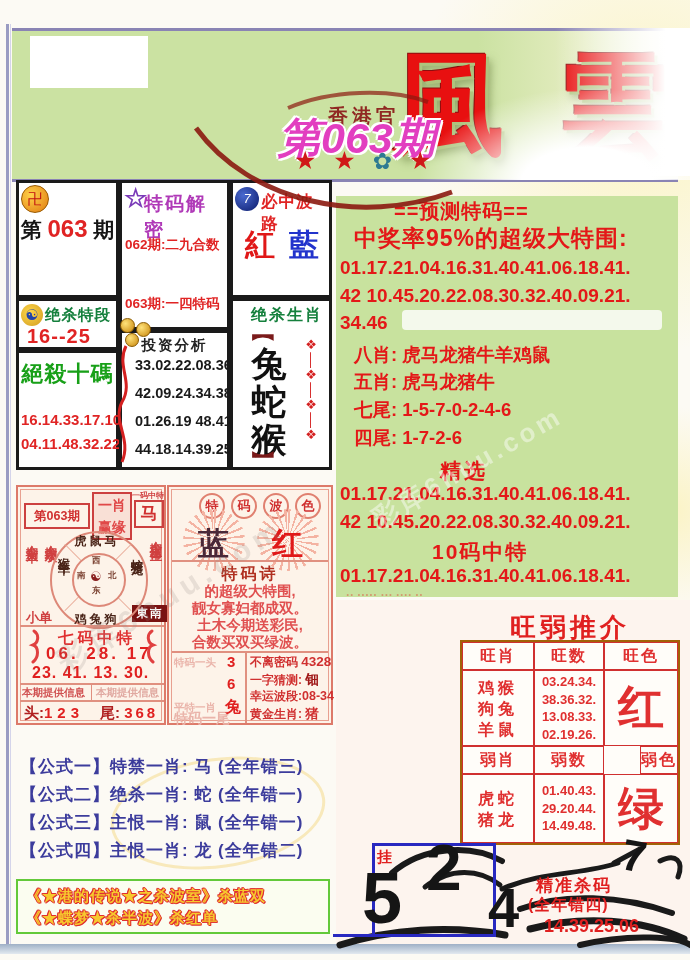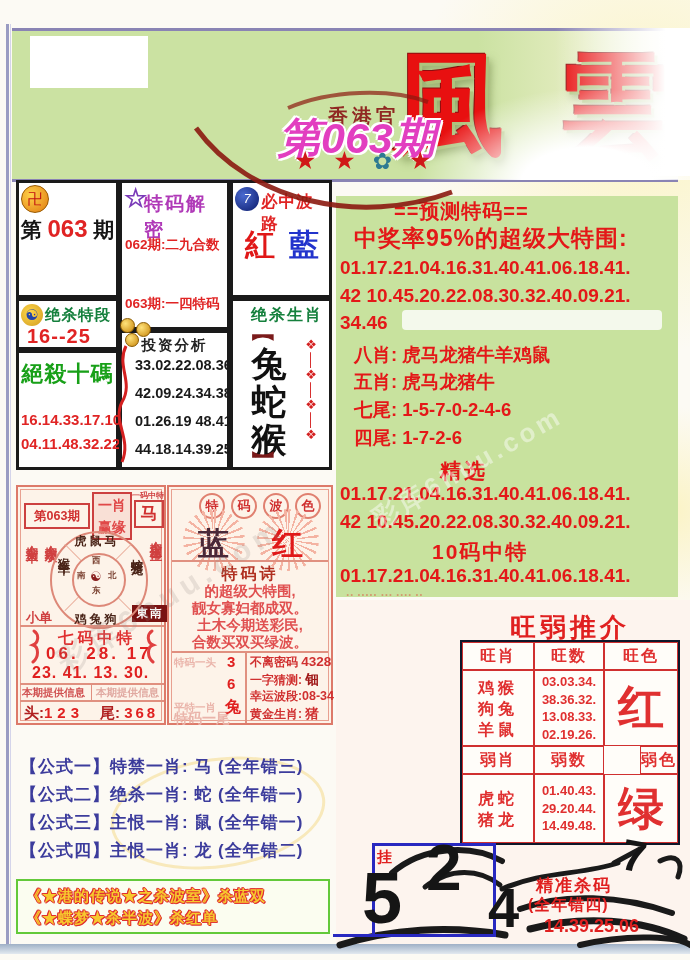--- a/index.html
+++ b/index.html
@@ -46,21 +46,21 @@
   
   .formula{color:#3c3c9c;font-weight:bold;font-size:17px;letter-spacing:1px;white-space:nowrap;z-index:1;}
   .f-ellipse{left:110px;top:758px;width:210px;height:104px;border:3px solid rgba(240,200,80,.35);
              border-radius:50%;transform:rotate(-8deg);z-index:0;}
   
   .greenbox{left:16px;top:879px;width:314px;height:55px;border:2px solid #63c93a;background:#fbfdf0;
             box-sizing:border-box;z-index:1;}
   .gold-line{position:absolute;left:8px;font-size:15px;font-weight:900;color:#f7c92e;letter-spacing:1px;white-space:nowrap;
              text-shadow:-1px 0 #e03030,1px 0 #e03030,0 -1px #e03030,0 1px #e03030,1px 1px #e03030,-1px -1px #e03030;}
   
-  .wr-table{left:460px;top:640px;width:220px;height:205px;border:2px solid #0f172a;box-sizing:border-box;
+  .wr-table{left:460px;top:640px;width:220px;height:205px;border:2px solid #a16207;box-sizing:border-box;
             display:grid;grid-template-columns:72px 70px 74px;grid-template-rows:28px 76px 28px 69px;
             background:#fffdf9;z-index:1;}
   .wr-cell{border:1px solid #d03030;color:#e03030;display:flex;align-items:center;justify-content:center;
            flex-direction:column;overflow:hidden;}
   .pinkzone{left:336px;top:600px;width:354px;height:344px;background:#fdf4ee;z-index:0;}
   .wm{z-index:5;pointer-events:none;white-space:nowrap;font-weight:bold;}
 </style>
 </head>
 <body>
 
@@ -266,21 +266,21 @@
   <div class="abs wr-table">
     <div class="wr-cell" style="font-size:16px;font-weight:900;letter-spacing:2px;">旺肖</div>
     <div class="wr-cell" style="font-size:16px;font-weight:900;letter-spacing:2px;">旺数</div>
     <div class="wr-cell" style="font-size:16px;font-weight:900;letter-spacing:2px;">旺色</div>
     <div class="wr-cell" style="font-size:16px;font-weight:900;line-height:21px;letter-spacing:4px;">
       <span>鸡猴</span>
       <span>狗兔</span>
       <span>羊鼠</span>
     </div>
     <div class="wr-cell" style="font-size:13px;font-weight:900;line-height:17.5px;">
-      <span>03.03.34.</span>
+      <span>03.24.34.</span>
       <span>38.36.32.</span>
       <span>13.08.33.</span>
       <span>02.19.26.</span>
     </div>
     <div class="wr-cell" style="font-size:46px;font-weight:900;">红</div>
     <div class="wr-cell" style="font-size:16px;font-weight:900;letter-spacing:2px;">弱肖</div>
     <div class="wr-cell" style="font-size:16px;font-weight:900;letter-spacing:2px;">弱数</div>
     <div class="wr-cell" style="font-size:16px;font-weight:900;letter-spacing:2px;margin-left:36px;">弱色</div>
     <div class="wr-cell" style="font-size:16px;font-weight:900;line-height:21px;letter-spacing:4px;">
       <span>虎蛇</span>

